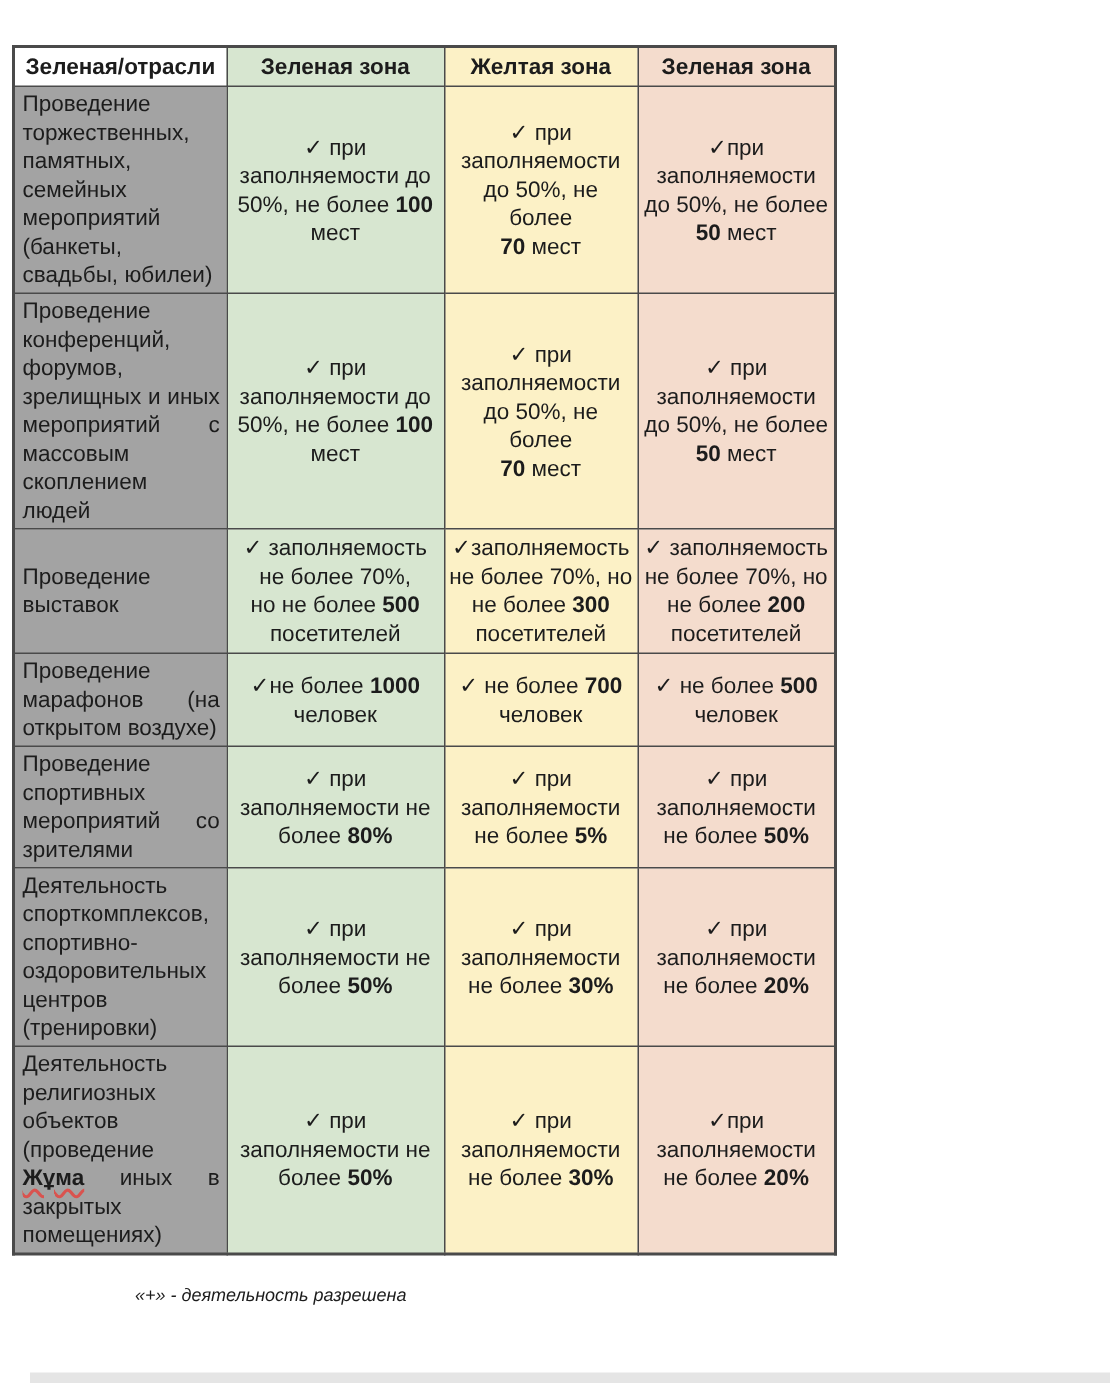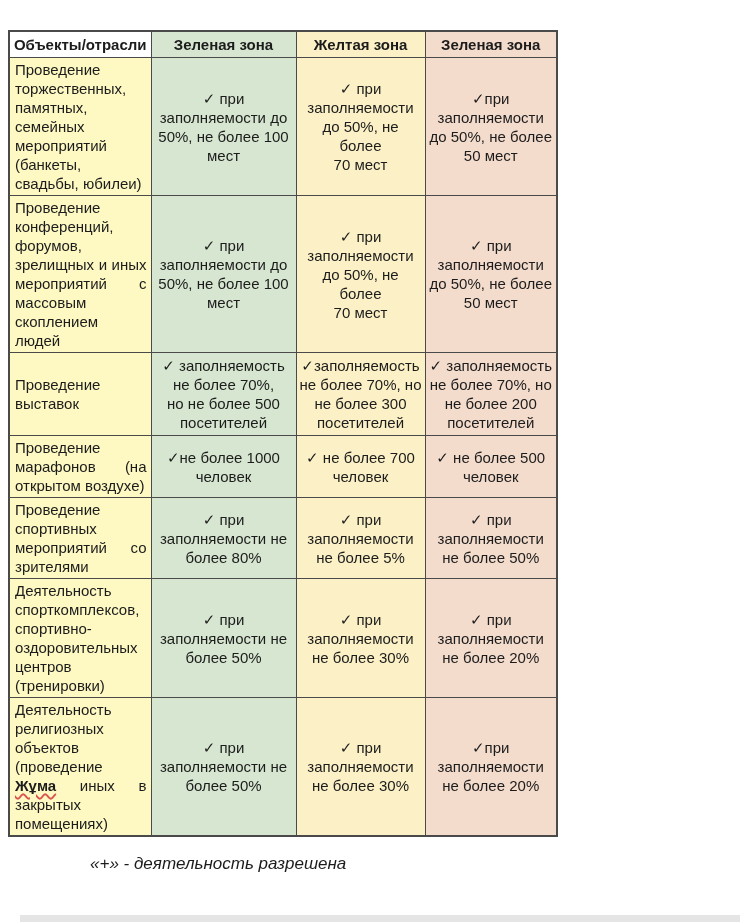--- a/index.html
+++ b/index.html
@@ -38,41 +38,41 @@
     padding:3px 2px;
     line-height:19px;
   }
   .zones td{
     line-height:19px;
     vertical-align:middle;
   }
   td.lbl{
     text-align:justify;
     padding:2px 4px 2px 5px;
-    background:#fef9c3;
+    background:#a3a3a3;
   }
   td.zone{
     text-align:center;
     white-space:pre-line;
     padding:3px 3px;
   }
   .bg-green{background:var(--green);}
   .bg-yellow{background:var(--yellow);}
   .bg-red{background:var(--red);}
-  .b{font-weight:normal;}
+  .b{font-weight:bold;}
   .spell{
     text-decoration:underline wavy var(--spell);
     text-decoration-thickness:1.5px;
     text-underline-offset:2px;
     font-weight:bold;
   }
   .footnotes{
     position:absolute;left:90px;top:853px;
     font-style:italic;
-    font-size:17px;
+    font-size:12px;
     line-height:21px;
   }
   .bottom-strip{
     position:absolute;left:20px;top:915px;
     width:720px;height:7px;
     background:var(--strip);
   }
 </style>
 </head>
 <body>
@@ -81,21 +81,21 @@
 
   <table class="zones">
     <colgroup>
       <col style="width:142px">
       <col style="width:145px">
       <col style="width:129px">
       <col style="width:132px">
     </colgroup>
     <thead>
       <tr>
-        <th>Объекты/отрасли</th>
+        <th>Зеленая/отрасли</th>
         <th class="bg-green">Зеленая зона</th>
         <th class="bg-yellow">Желтая зона</th>
         <th class="bg-red">Зеленая зона</th>
       </tr>
     </thead>
     <tbody>
         <tr>
           <td class="lbl"><span>Проведение торжественных, памятных, семейных мероприятий (банкеты, свадьбы, юбилеи)</span></td>
           <td class="zone bg-green"><span>✓ при
 заполняемости до

